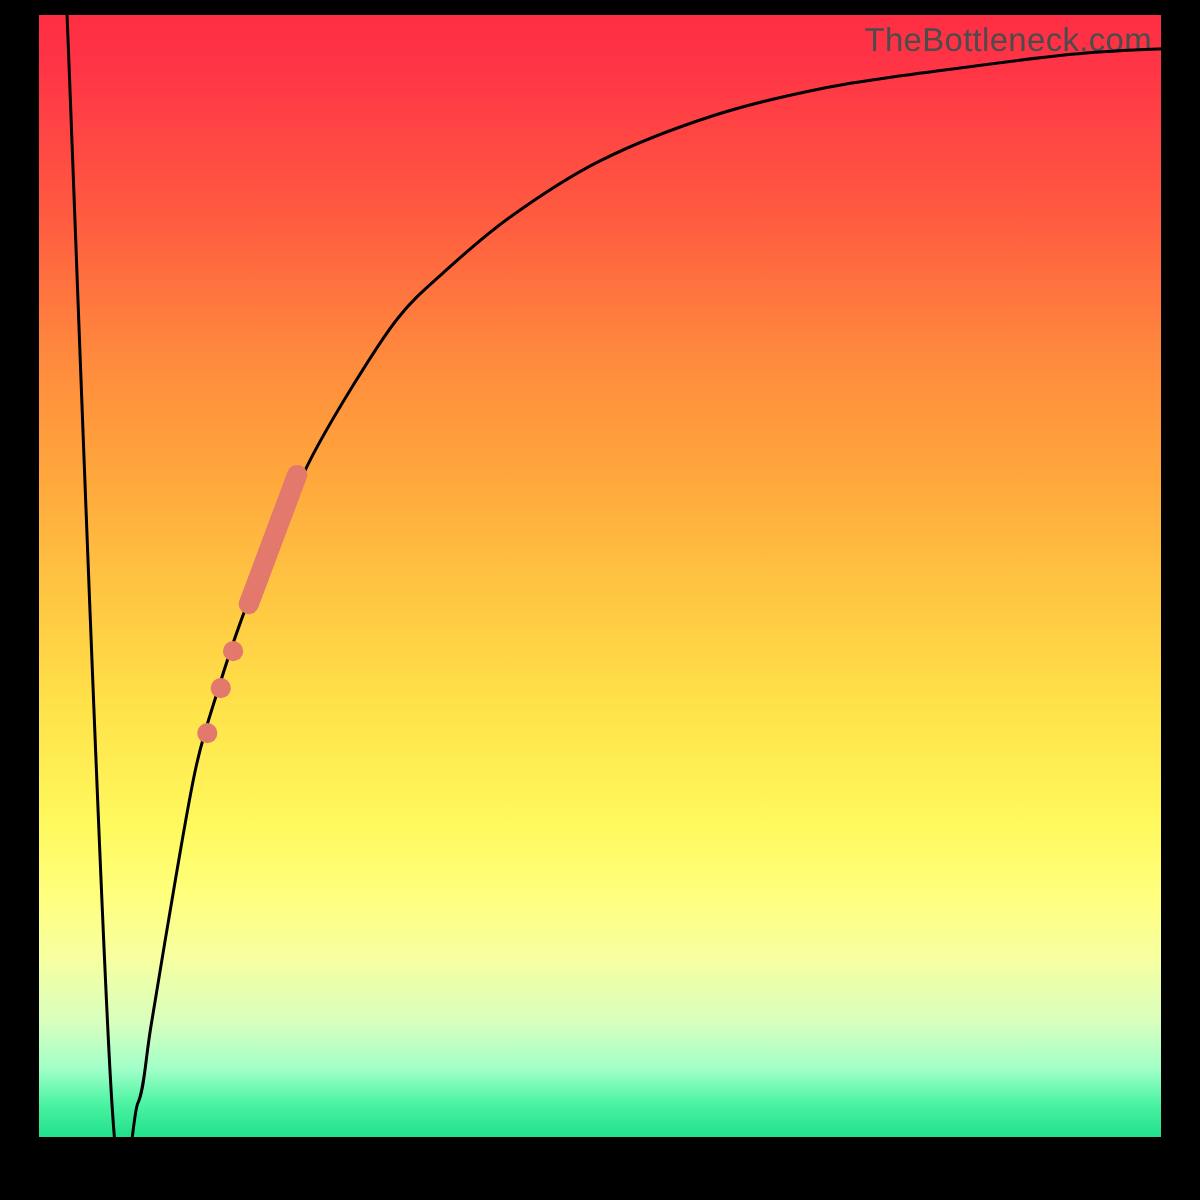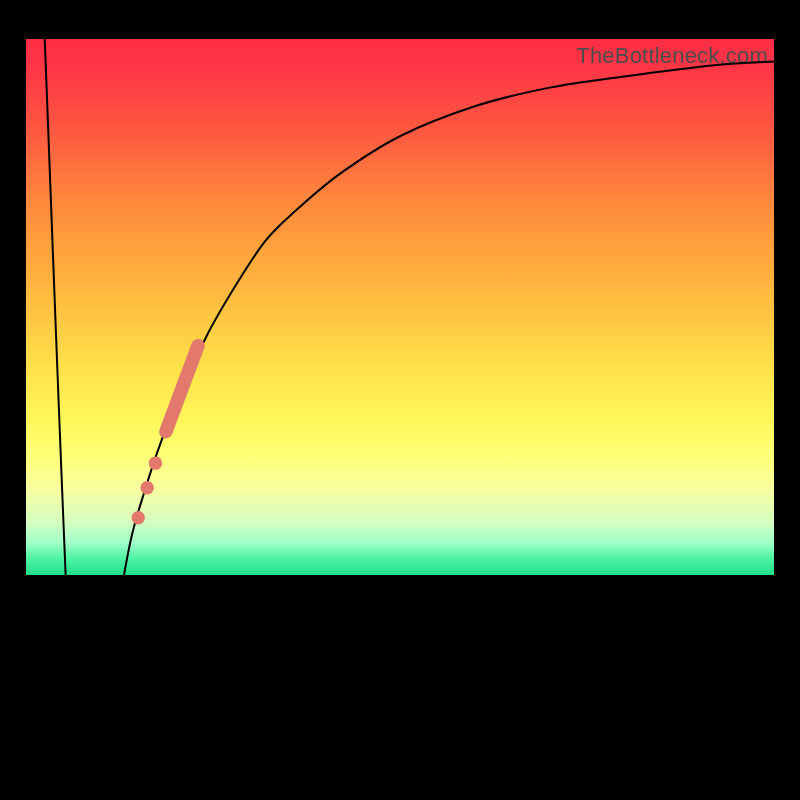--- a/index.html
+++ b/index.html
@@ -10,23 +10,23 @@
   }
   .chart-container {
     position: relative;
     width: 800px;
     height: 800px;
     background: #000;
   }
   .plot-area {
     position: absolute;
     left: 26px;
-    top: 39px;
+    top: 10px;
     width: 748px;
-    height: 536px;
+    height: 748px;
     background: linear-gradient(to bottom,
       #ff2e44 0%,
       #ff3546 5%,
       #ff5b40 18%,
       #ff883d 30%,
       #ffa43c 40%,
       #ffc742 52%,
       #ffe34a 62%,
       #fff95d 72%,
       #ffff7a 78%,

